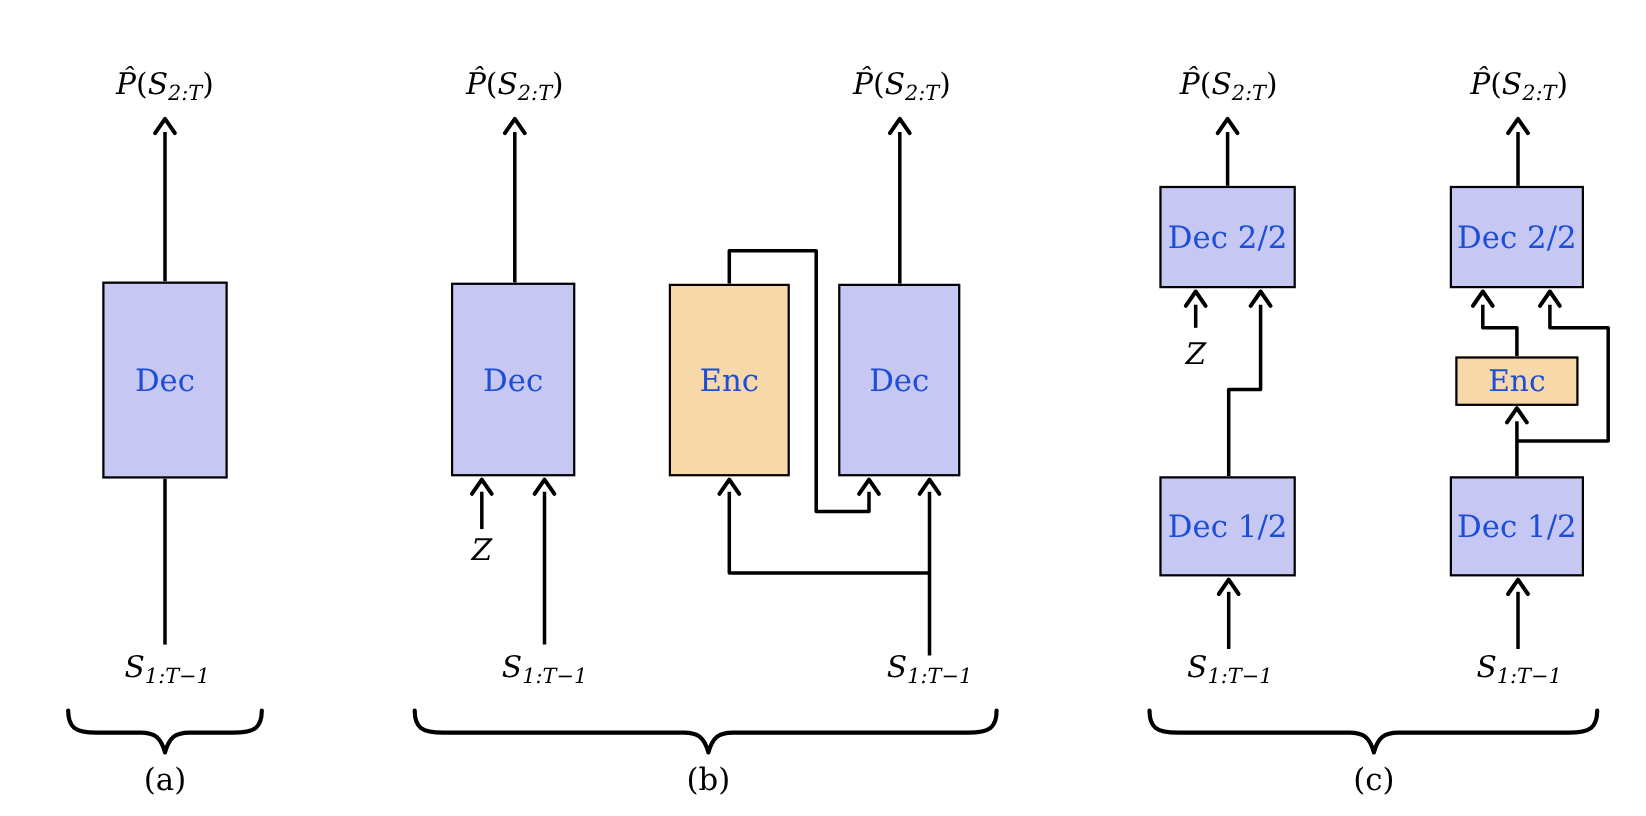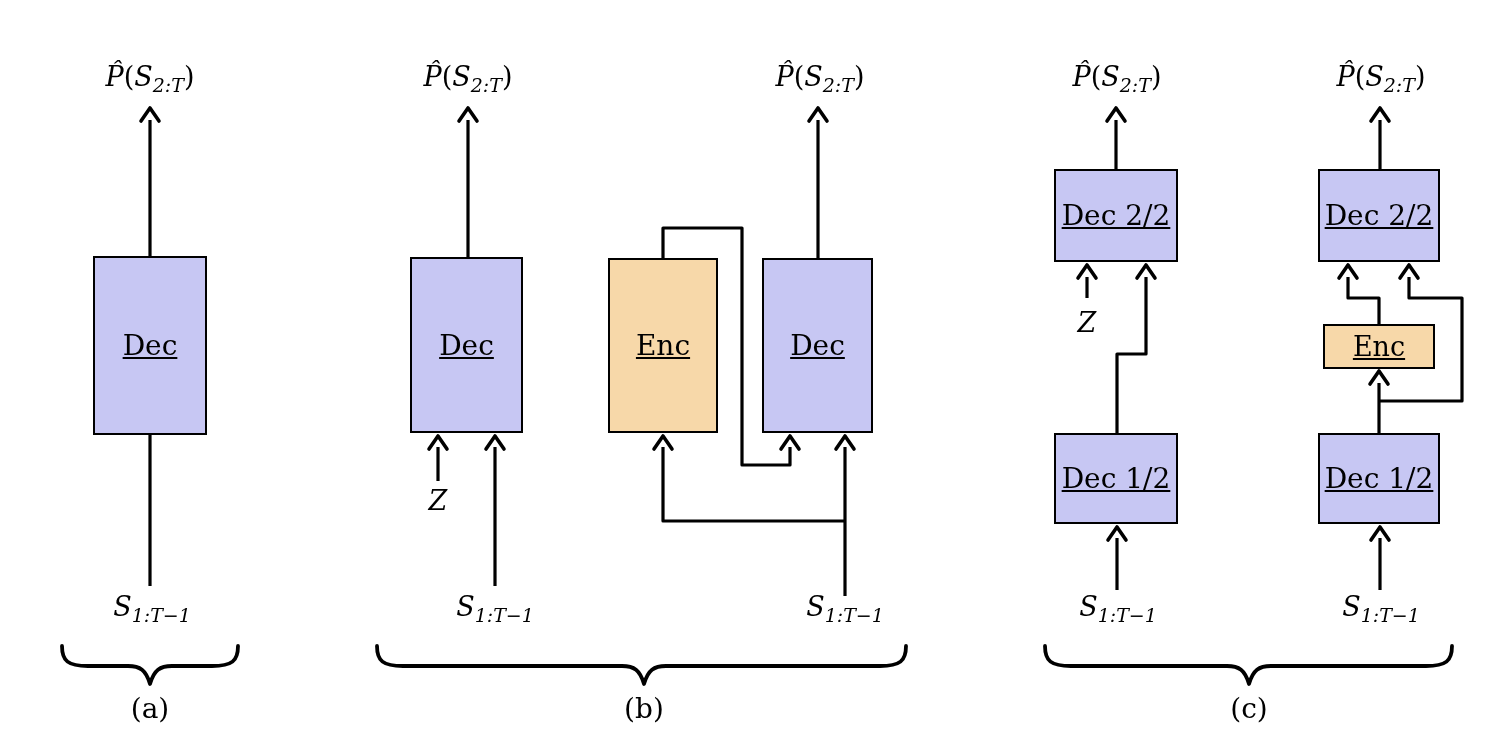--- a/index.html
+++ b/index.html
@@ -40,22 +40,21 @@
     stroke-linejoin: round;
   }
   .box {
     position: absolute;
     border: 2.6px solid var(--line, #000);
     box-sizing: border-box;
     display: flex;
     align-items: center;
     justify-content: center;
     font-size: 28px;
-    color: #000000;
-    text-decoration: underline;
+    color: #1d4ed8;
   }
   .box.dec { background: var(--decoder_fill, #c7c7f3); }
   .box.enc { background: var(--encoder_fill, #f7d8a9); }
   .mlabel {
     position: absolute;
     transform: translateX(-50%);
     white-space: nowrap;
     font-size: 27px;
     font-style: italic;
     color: #000;

